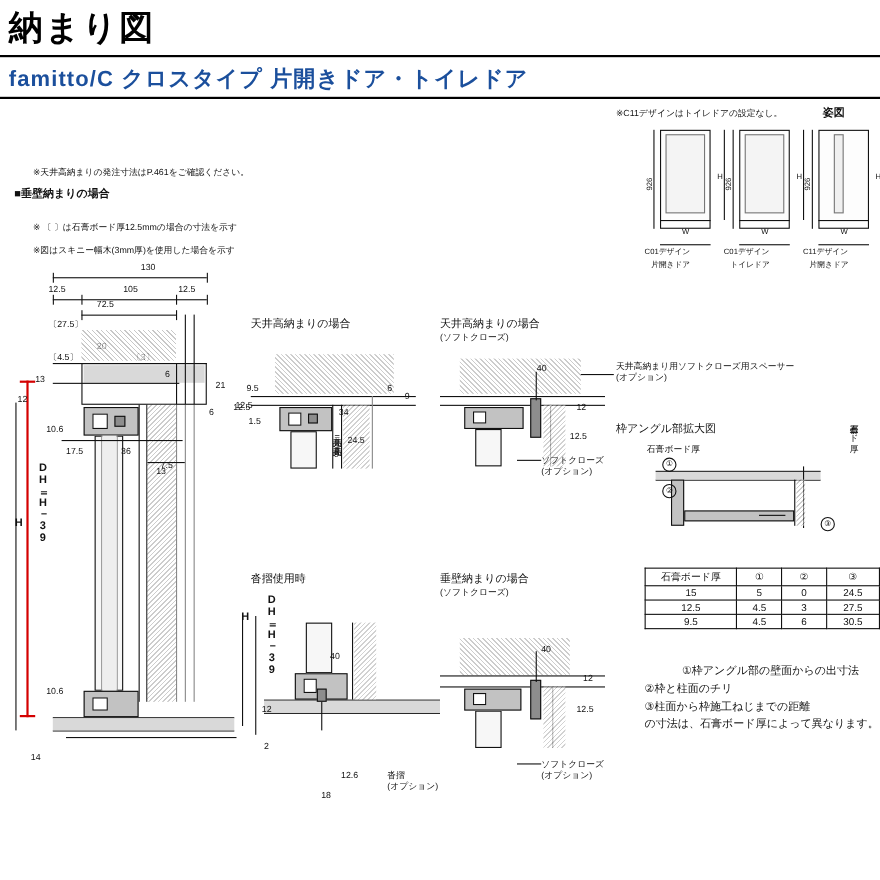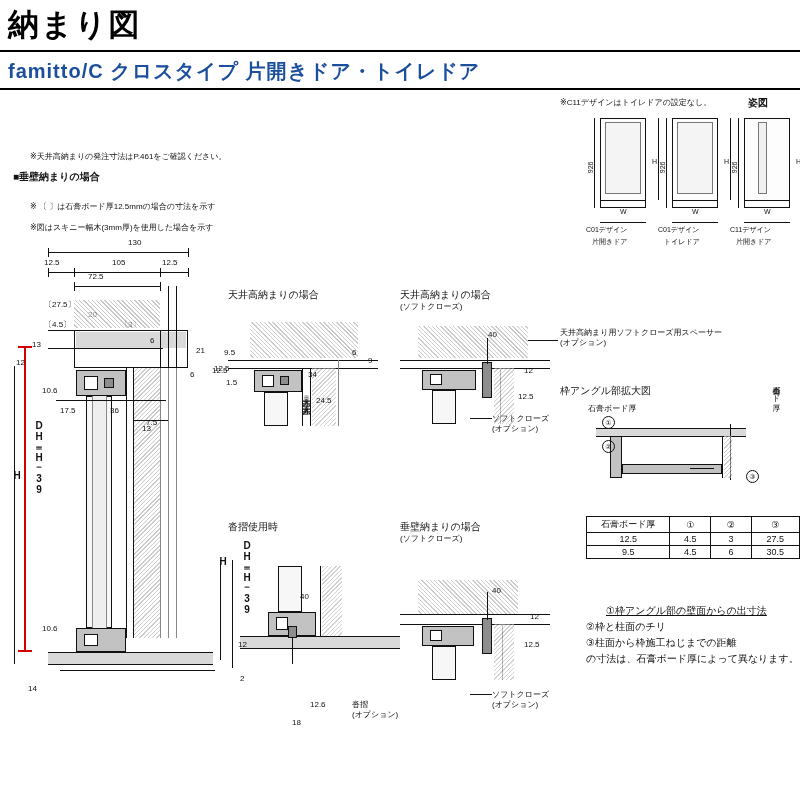--- a/index.html
+++ b/index.html
@@ -125,21 +125,21 @@
 <div class="abs v" style="left:48px;top:268px;height:9px;"></div>
 <div class="abs v" style="left:74px;top:268px;height:9px;"></div>
 <div class="abs v" style="left:160px;top:268px;height:9px;"></div>
 <div class="abs v" style="left:188px;top:268px;height:9px;"></div>
 
 <div class="abs t8" style="left:88px;top:272px;">72.5</div>
 <div class="abs h" style="left:74px;top:286px;width:86px;"></div>
 <div class="abs v" style="left:74px;top:282px;height:9px;"></div>
 <div class="abs v" style="left:160px;top:282px;height:9px;"></div>
 
-<div class="abs t8" style="left:44px;top:300px;">〔27.5〕</div>
+<div class="abs t8" style="left:44px;top:290px;">〔27.5〕</div>
 <div class="abs t8" style="left:44px;top:320px;">〔4.5〕</div>
 <div class="abs t8" style="left:88px;top:310px;">20</div>
 <div class="abs t8" style="left:120px;top:320px;">〔3〕</div>
 
 <div class="abs box" style="left:74px;top:330px;width:114px;height:38px;background:#ffffff;"></div>
 <div class="abs gray" style="left:76px;top:332px;width:110px;height:16px;"></div>
 <div class="abs v" style="left:160px;top:330px;height:38px;"></div>
 <div class="abs v" style="left:168px;top:286px;height:82px;"></div>
 <div class="abs v" style="left:176px;top:286px;height:82px;"></div>
 <div class="abs h" style="left:48px;top:330px;width:140px;"></div>
@@ -310,31 +310,37 @@
     <thead>
       <tr>
         <th style="width:86px;">石膏ボード厚</th>
         <th style="width:36px;">①</th>
         <th style="width:36px;">②</th>
         <th style="width:44px;">③</th>
       </tr>
     </thead>
     <tbody>
       <tr>
+        <td>15</td>
+        <td>5</td>
+        <td>0</td>
+        <td>24.5</td>
+      </tr>
+      <tr>
         <td>12.5</td>
         <td>4.5</td>
         <td>3</td>
         <td>27.5</td>
       </tr>
       <tr>
         <td>9.5</td>
         <td>4.5</td>
         <td>6</td>
         <td>30.5</td>
       </tr>
     </tbody>
   </table>
 </div>
 
-<div class="abs t10" style="left:606px;top:604px;text-decoration:underline;">①枠アングル部の壁面からの出寸法</div>
+<div class="abs t10" style="left:620px;top:604px;">①枠アングル部の壁面からの出寸法</div>
 <div class="abs t10" style="left:586px;top:620px;">②枠と柱面のチリ</div>
 <div class="abs t10" style="left:586px;top:636px;">③柱面から枠施工ねじまでの距離</div>
 <div class="abs t10" style="left:586px;top:652px;">の寸法は、石膏ボード厚によって異なります。</div>
 
 </body></html>

